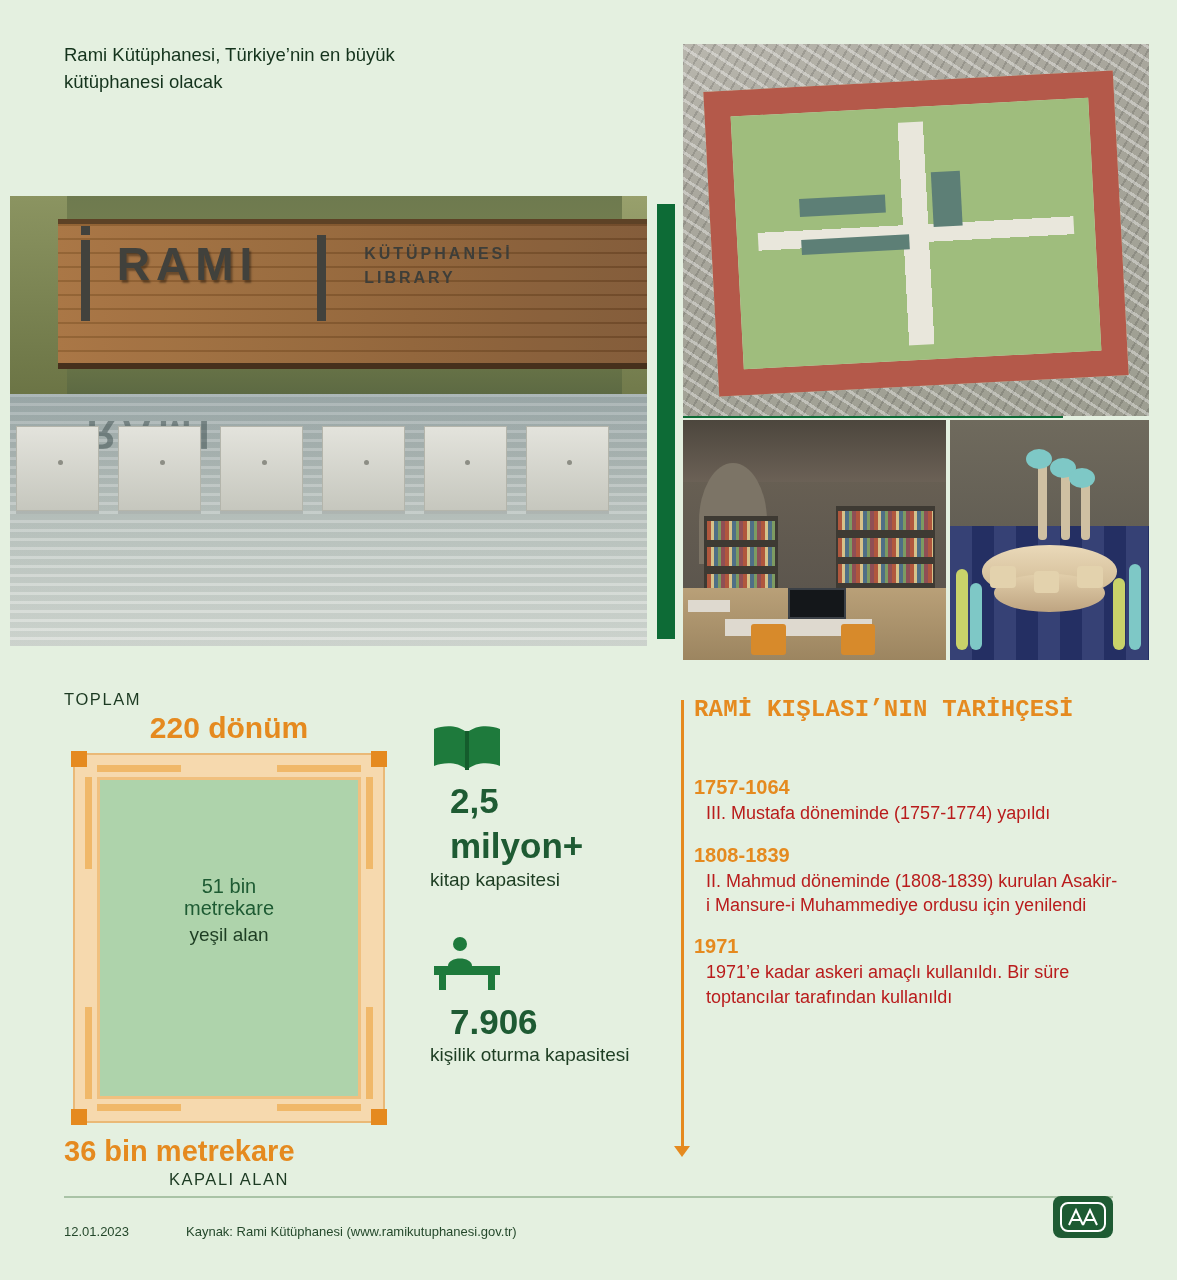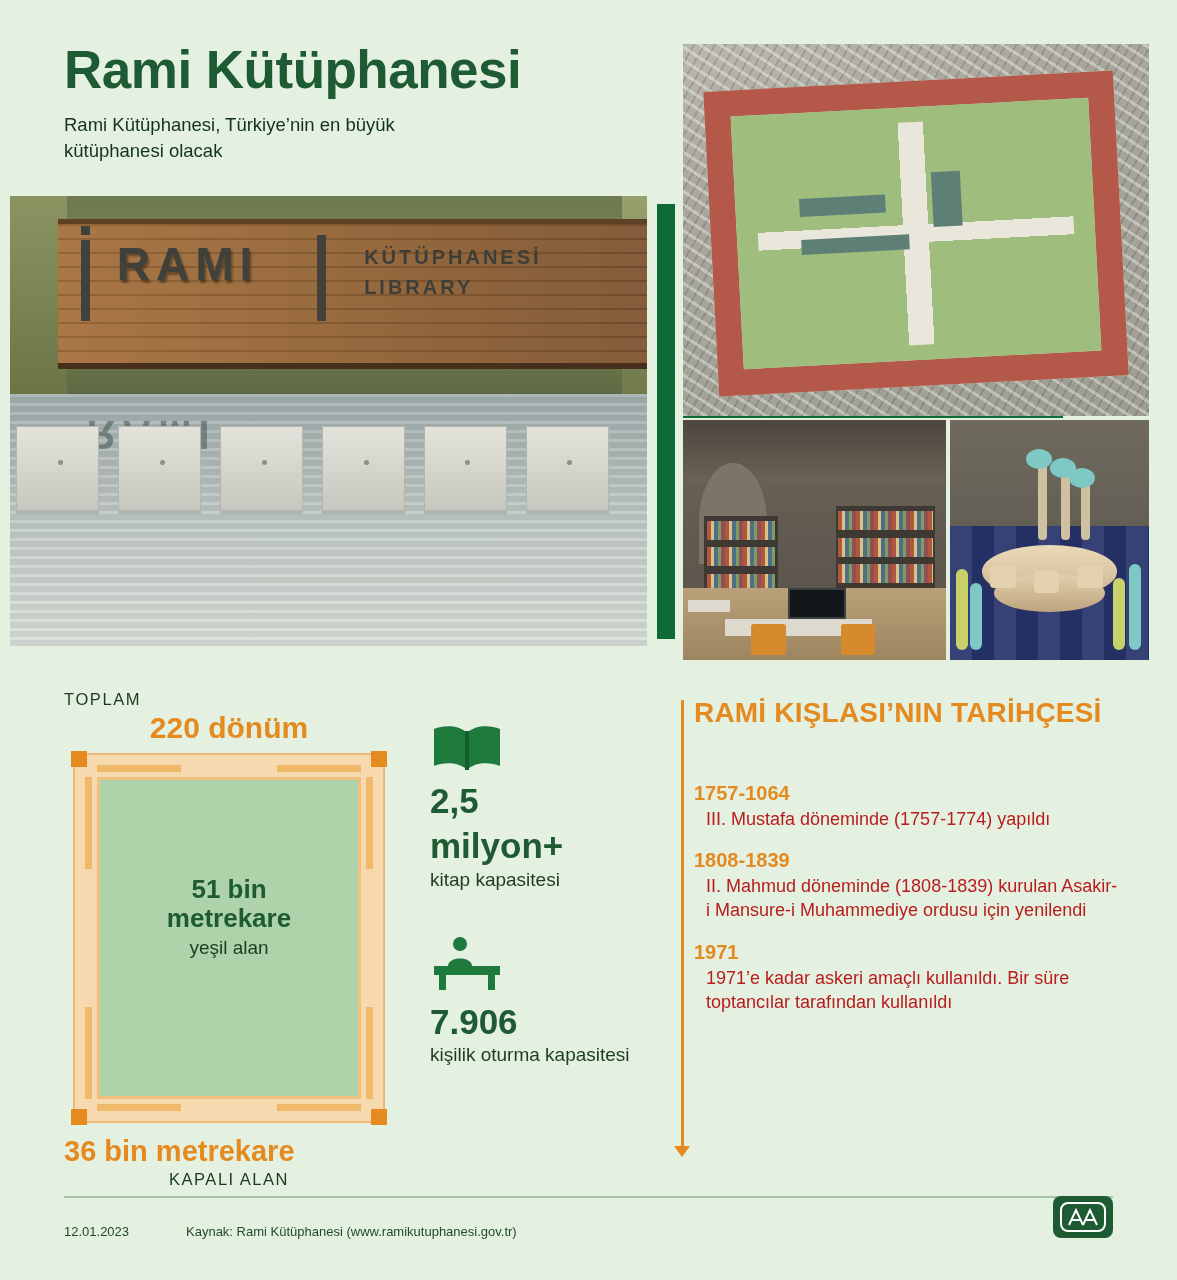--- a/index.html
+++ b/index.html
@@ -80,21 +80,21 @@
     box-shadow: 0 6px 0 #46301c;
   }
   .ph-sign-text {
     position:absolute; left:10%; top:10%;
     font-family:"Liberation Sans", sans-serif;
     font-weight:bold; color:#41413c; letter-spacing:6px;
     font-size:46px; text-shadow:2px 3px 2px rgba(0,0,0,.35);
   }
   .ph-sign-sub {
     position:absolute; left:52%; top:13%;
-    color:#3e3e39; font-size:20px; letter-spacing:3px; font-weight:bold;
+    color:#3e3e39; font-size:16px; letter-spacing:3px; font-weight:bold;
     line-height:1.5;
   }
   .ph-icon-col {
     position:absolute; width:9px; background:#42423d;
   }
   .ph-water {
     position:absolute; left:0; bottom:0; width:100%; height:56%;
     background:linear-gradient(180deg,#9aa7a8 0%,#aab4b2 25%,#c3cbc6 60%,#d7dcd6 100%);
   }
   .ph-water::after{
@@ -193,46 +193,47 @@
   .plan-inner {
     position:absolute; left:22px; top:22px; right:22px; bottom:22px;
     background:#aed3ab; border:3px solid #f0c07f;
   }
   .plan-corner { position:absolute; width:16px; height:16px; background:#e58a1f; }
   .plan-bracket { position:absolute; background:#f0b869; }
   .plan-center {
     position:absolute; left:0; right:0; top:120px; text-align:center;
   }
   .plan-center .big {
-    font-size:26px; font-weight:bold; color:#1e5b33; line-height:1.12;
+    font-size:20px; font-weight:normal; color:#1e5b33; line-height:1.12;
   }
   .plan-center .small { font-size:19px; color:#1d3d22; margin-top:4px; }
   .plan-bottomvalue {
     text-align:left; font-size:29px; font-weight:bold; color:#e58a1f;
     margin-top:12px;
   }
   .plan-bottomlabel {
     text-align:center; font-size:16.5px; letter-spacing:1.5px; color:#1c3a22;
     margin-top:2px;
   }
 
   .midstats { position:absolute; left:430px; top:722px; width:200px; }
   .stat-block { margin-bottom:44px; }
   .stat-icon { color:#1e7a3c; line-height:0.9; }
   .stat-value {
     font-size:35px; font-weight:bold; color:#1e5b33; line-height:1.06;
     margin-top:8px;
+    margin-left:20px;
   }
   .stat-label { font-size:19px; color:#1d3d22; line-height:1.3; margin-top:3px; }
 
   
   .timeline { position:absolute; left:660px; top:694px; width:460px; }
   .tl-head {
-    font-size:28px; font-weight:bold; color:#e58a1f; line-height:1.35;
-    margin:0 0 6px 34px; letter-spacing:0.2px;
+    font-size:24px; font-weight:bold; color:#e58a1f; line-height:1.35;
+    margin:0 0 6px 34px; letter-spacing:0.2px;font-family:Liberation Mono, monospace;
   }
   .tl-axis {
     position:absolute; left:21px; top:6px; width:3px; height:448px;
     background:#e58a1f;
   }
   .tl-arrow {
     position:absolute; left:14px; top:452px;
     width:0; height:0; border-left:8px solid transparent;
     border-right:8px solid transparent; border-top:11px solid #e58a1f;
   }
@@ -257,21 +258,20 @@
     position:absolute; right:64px; top:1196px; width:60px; height:42px;
     border-radius:8px; background:#1e5b33; color:#fff;
     display:flex; align-items:center; justify-content:center;
     font-size:20px; font-weight:bold; letter-spacing:-2px;
   }
 </style>
 </head>
 <body>
 
 <div class="header">
-  <h1 class="title">Rami Kütüphanesi</h1>
   <p class="subtitle">Rami Kütüphanesi, Türkiye’nin en büyük kütüphanesi olacak</p>
 </div>
 
 <div class="green-bar-v" id="bar-left"></div>
 <div class="green-bar-v" id="bar-mid"></div>
 
 <div class="photo" id="photo-main">
   <div class="ph-sky"></div>
   <div class="ph-ground"></div>
   <div class="ph-grass-l"></div>

